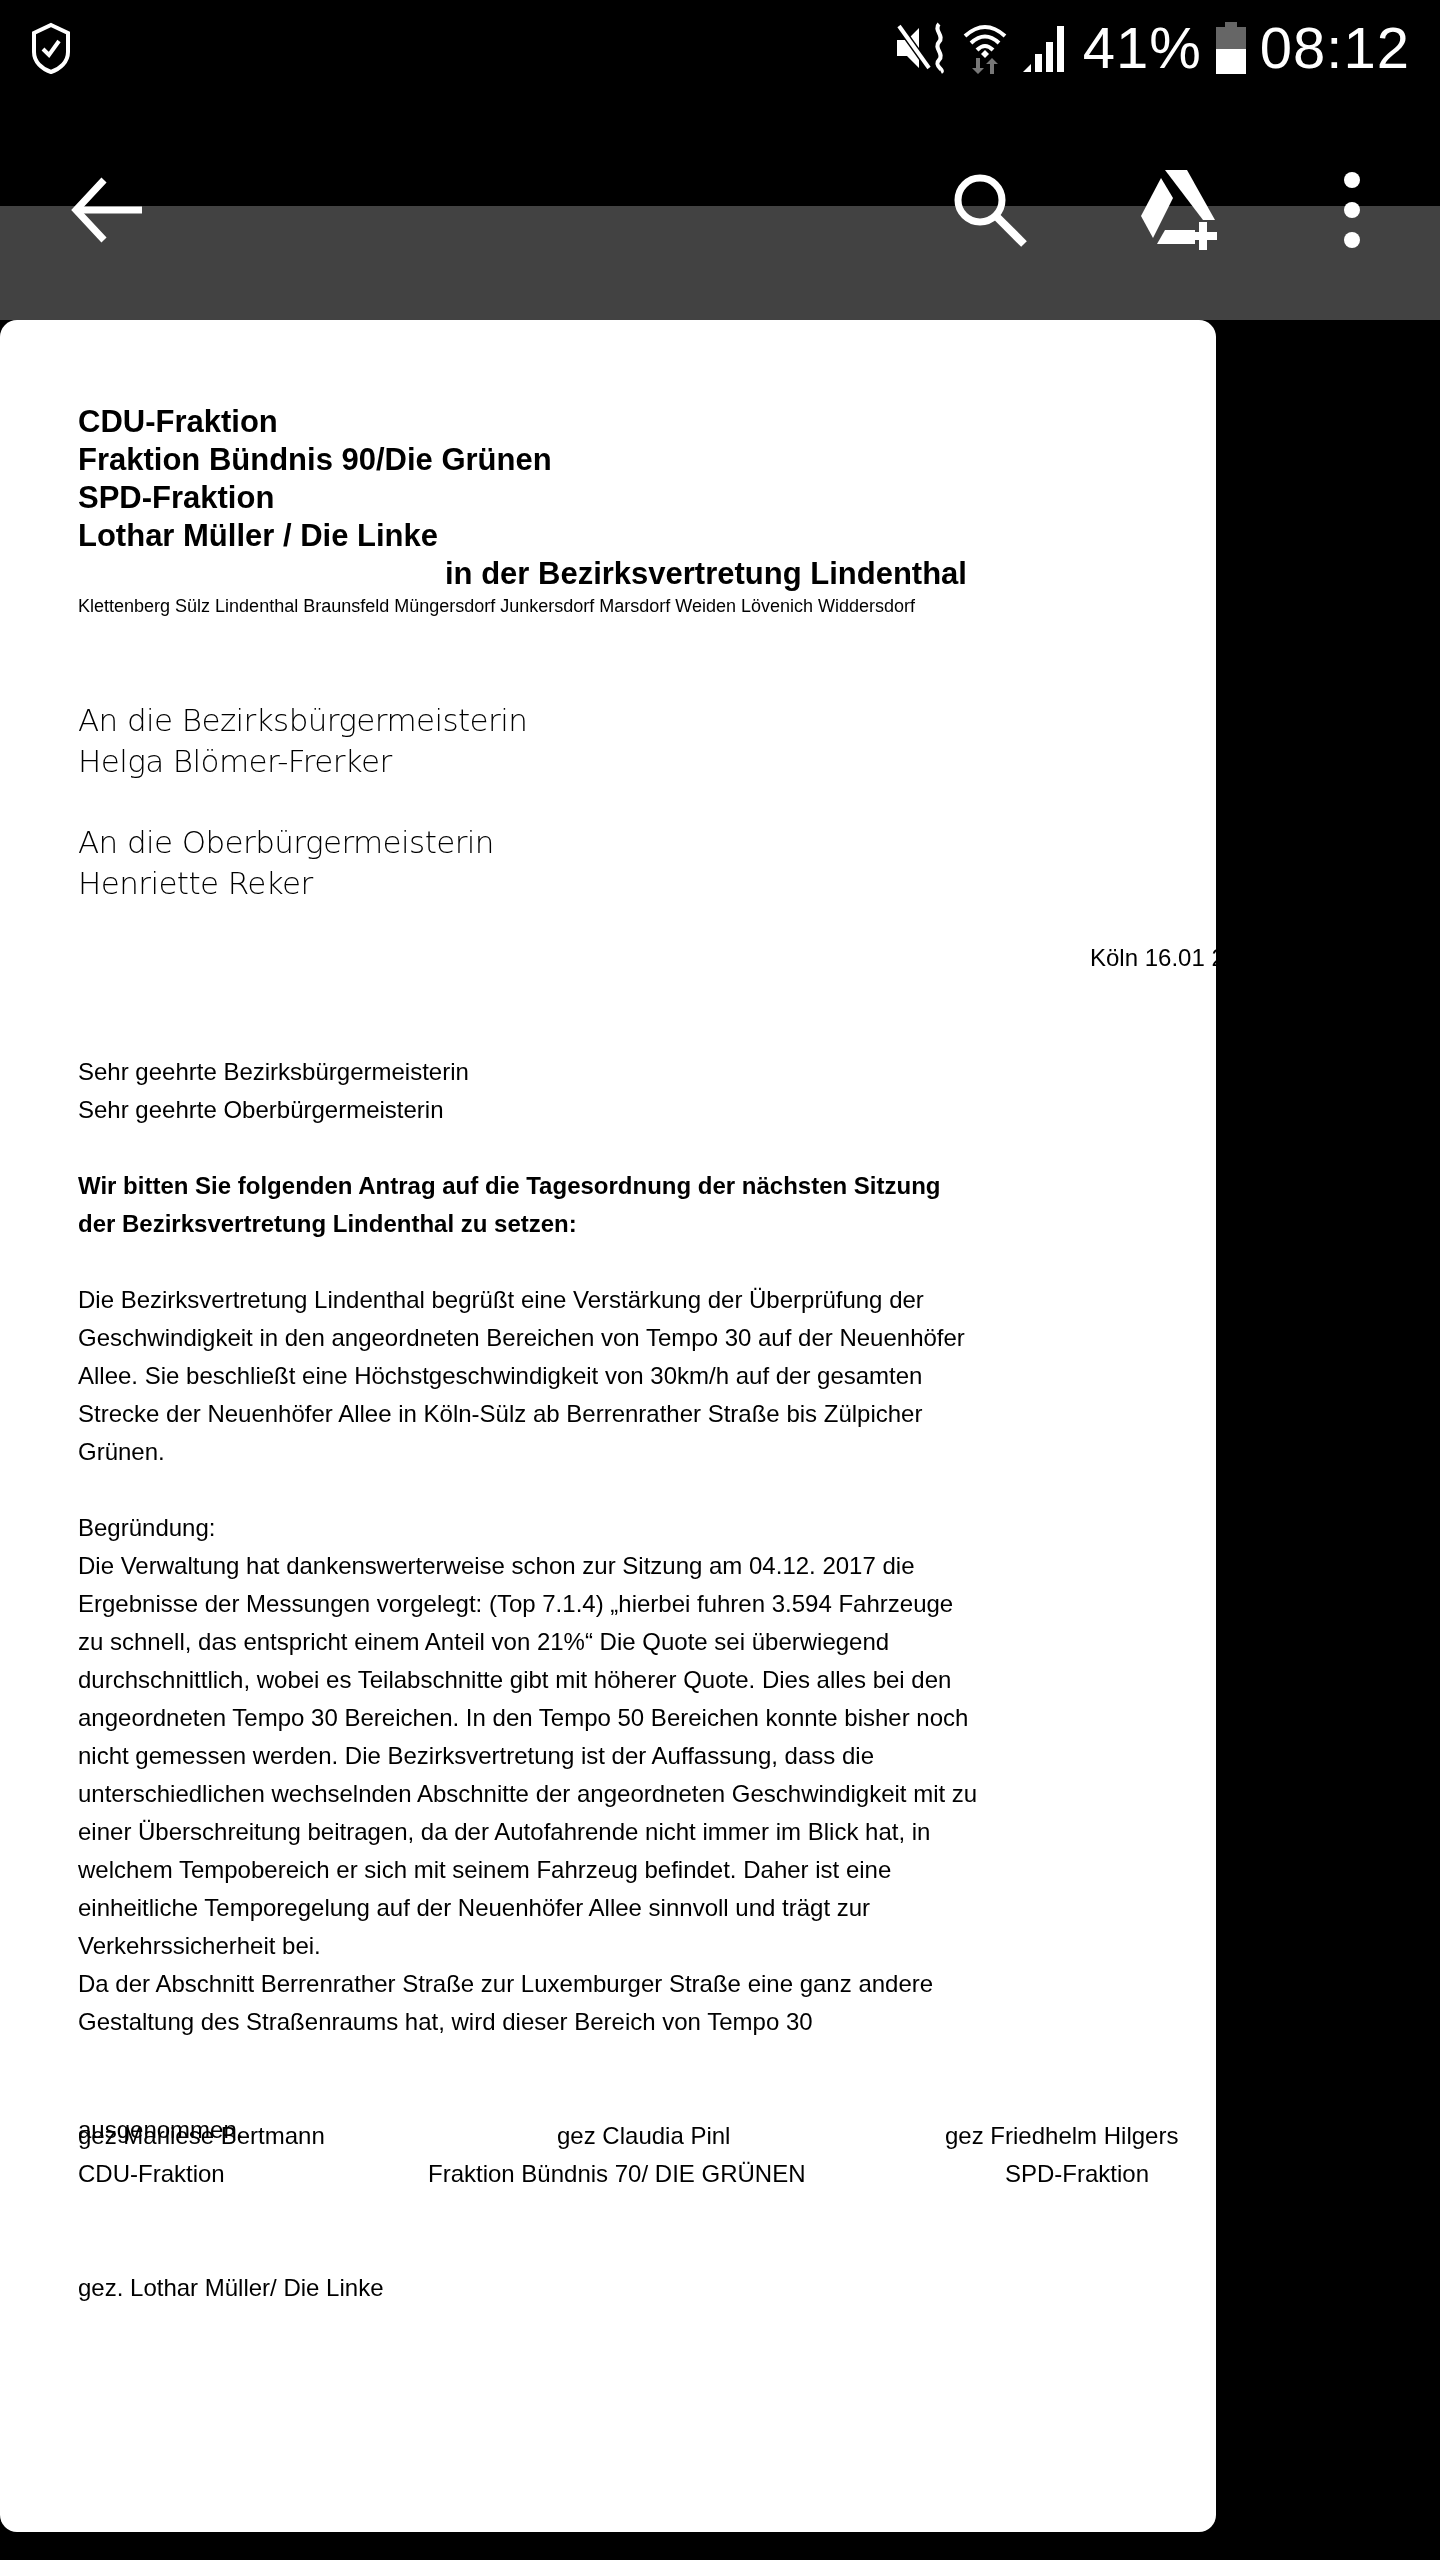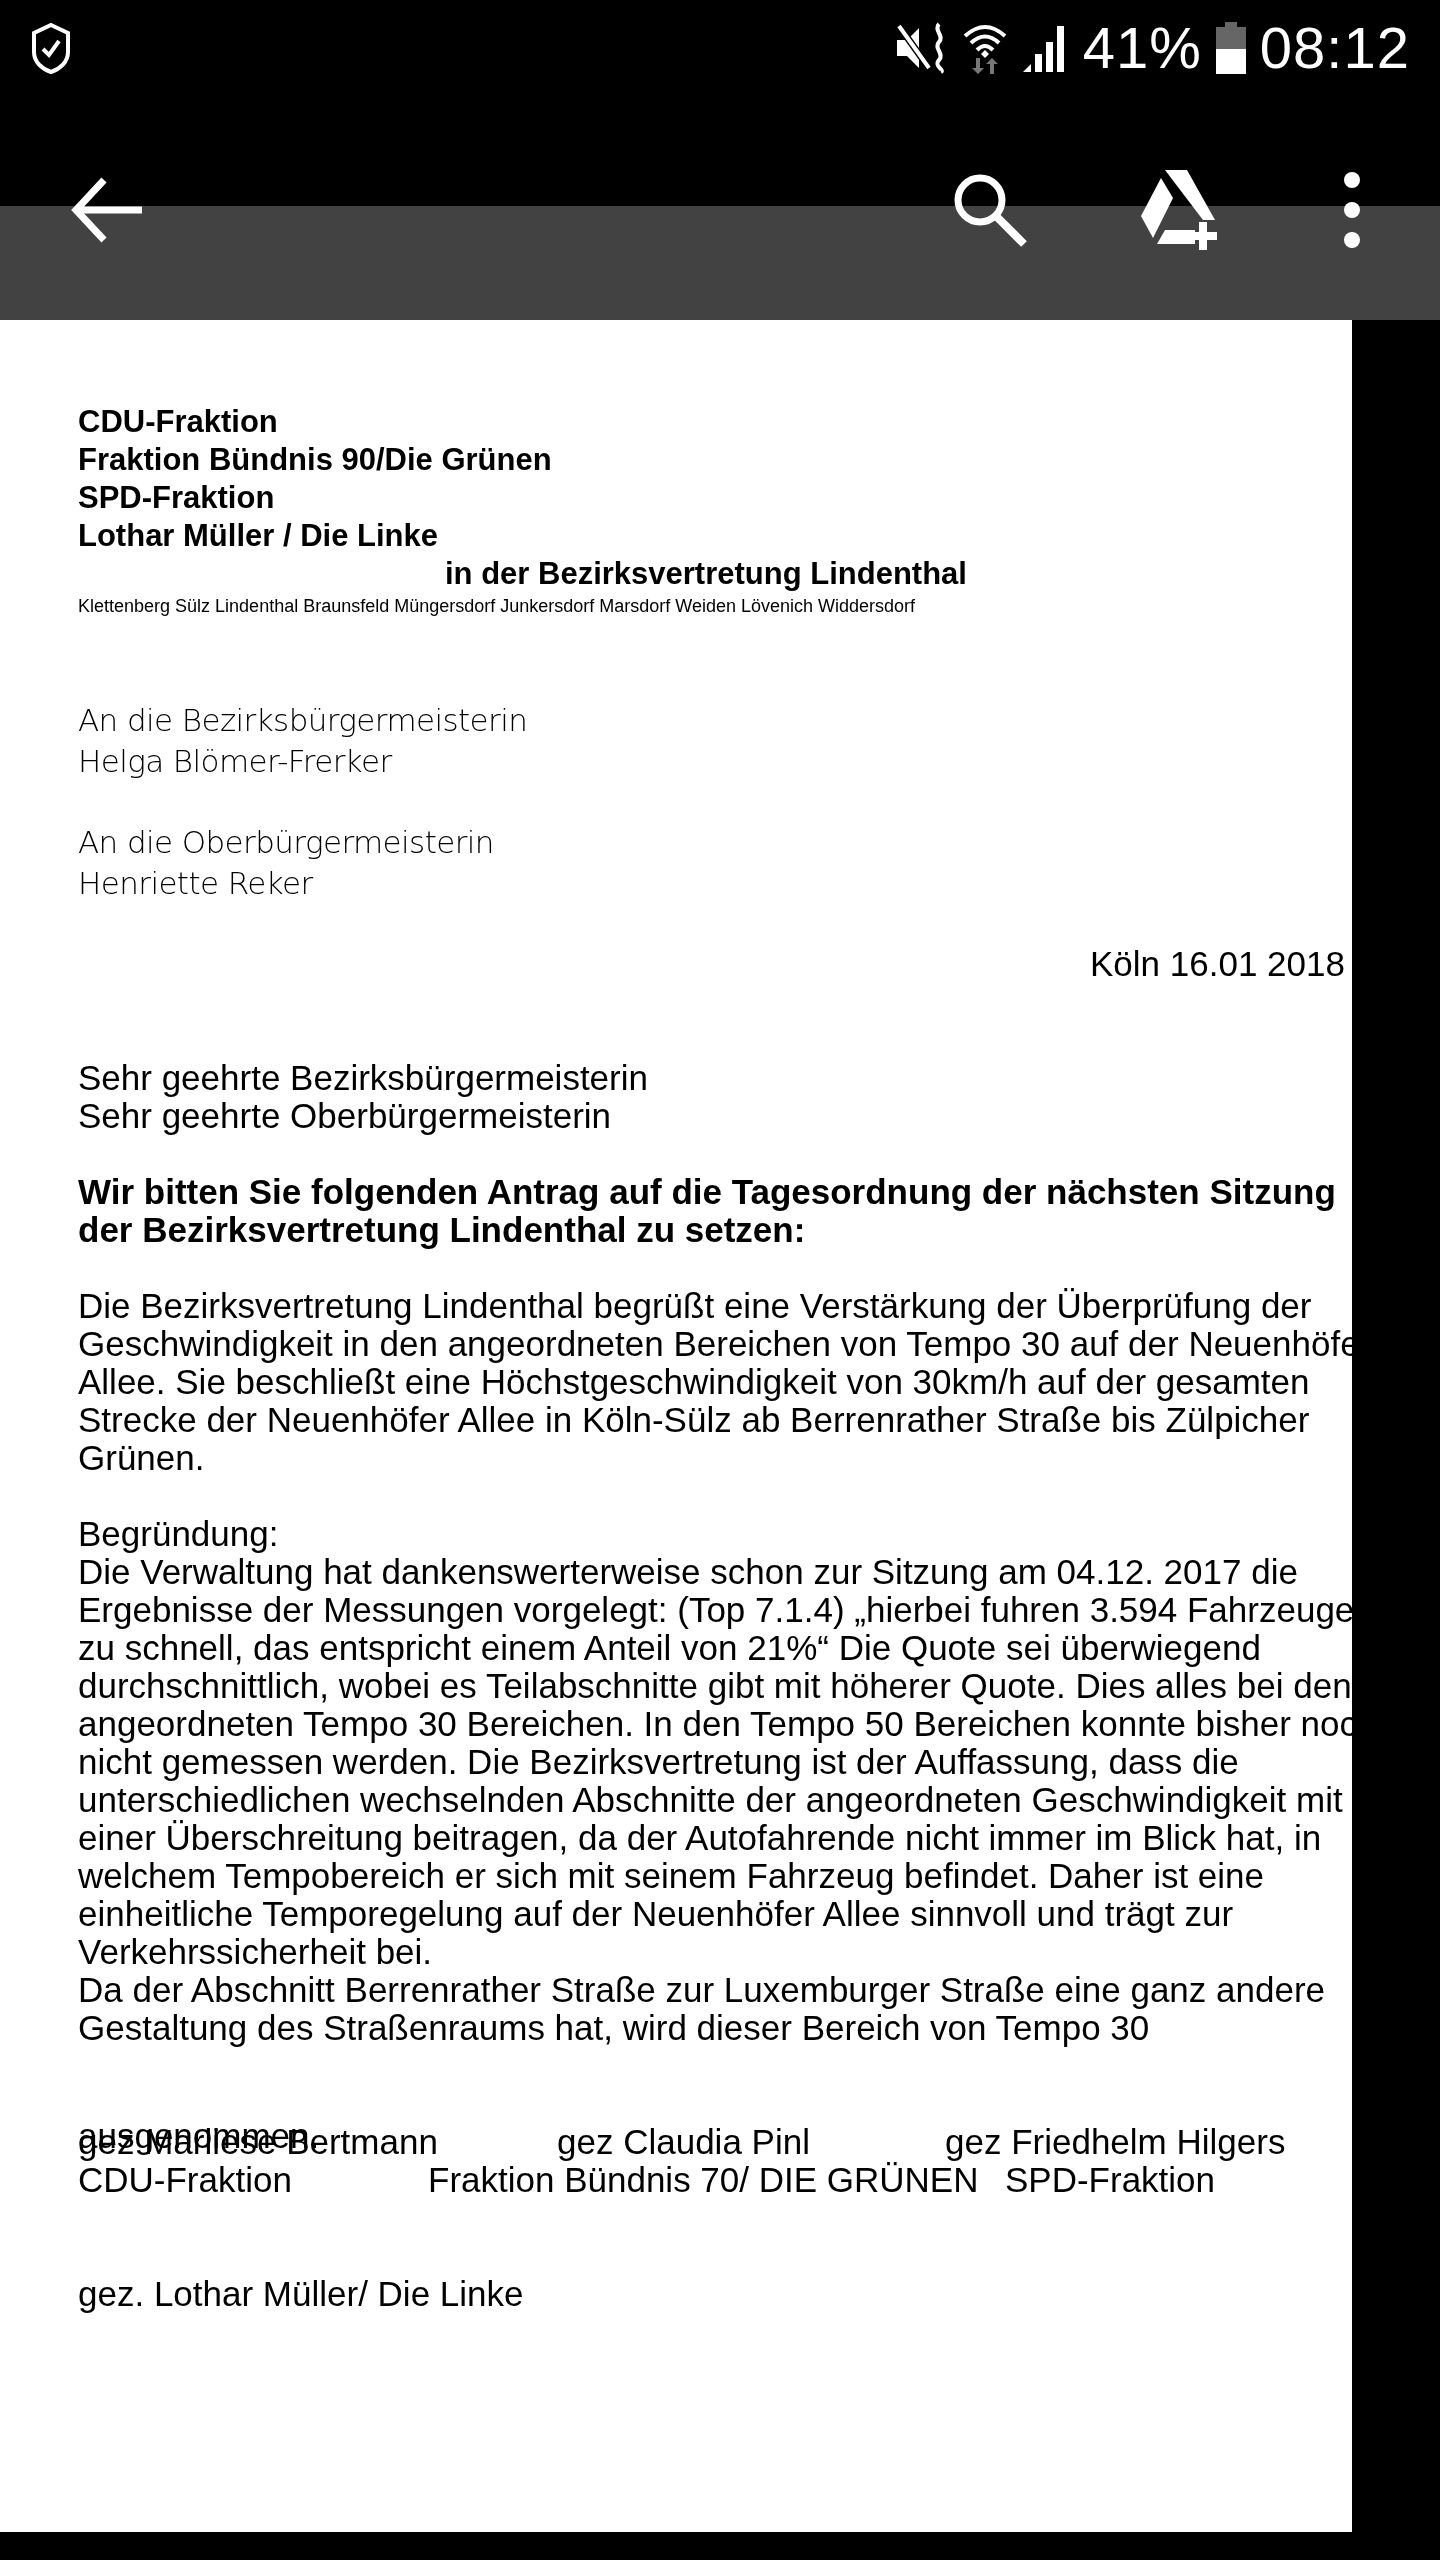--- a/index.html
+++ b/index.html
@@ -14,30 +14,30 @@
 
     .toolbar-top { position: absolute; left: 0; top: 100px; width: 1440px; height: 106px; background: #000; }
     .toolbar-bottom { position: absolute; left: 0; top: 206px; width: 1440px; height: 114px; background: #424242; }
     .toolbar-content { position: absolute; left: 0; top: 140px; width: 1440px; height: 140px; }
     .back-btn { position: absolute; left: 70px; top: 30px; width: 80px; height: 80px; }
     .title { position: absolute; left: 288px; top: 28px; font-size: 74px; color: #fff; font-family: "Liberation Sans", sans-serif; line-height: 90px; }
     .search-btn { position: absolute; left: 950px; top: 30px; width: 80px; height: 80px; }
     .drive-btn { position: absolute; left: 1135px; top: 24px; width: 90px; height: 90px; }
     .more-btn { position: absolute; left: 1330px; top: 30px; width: 44px; height: 80px; }
 
-    .page { position: absolute; left: 0; top: 320px; width: 1352px; height: 2212px; background: #fff; }
+    .page { position: absolute; left: 0; top: 320px; width: 1216px; height: 2212px; background: #fff; border-radius: 17px; }
     .bottom-bar { position: absolute; left: 0; top: 2532px; width: 1440px; height: 28px; background: #000; }
 
     .doc { position: absolute; left: 78px; top: 0; width: 1320px; color: #000; }
     .line { position: absolute; left: 0; white-space: nowrap; font-family: "Liberation Sans", sans-serif; }
     .bold { font-weight: bold; }
     .hdr { font-size: 31px; }
     .districts { font-size: 18px; }
     .addr { font-family: "DejaVu Sans", sans-serif; font-size: 31px; font-weight: 300; letter-spacing: -0.6px; }
-    .body { font-size: 35px; }
+    .body { font-size: 24px; }
   </style>
 </head>
 <body>
 
 <div class="status-bar">
   <svg class="shield" viewBox="0 0 42 52">
     <path d="M21 3 L38 11 L38 30 C38 40 30 47 21 50 C12 47 4 40 4 30 L4 11 Z" fill="none" stroke="#fff" stroke-width="4"></path>
     <path d="M13 27 L19 33 L29 19" fill="none" stroke="#fff" stroke-width="4"></path>
   </svg>
   <div class="status-right">

